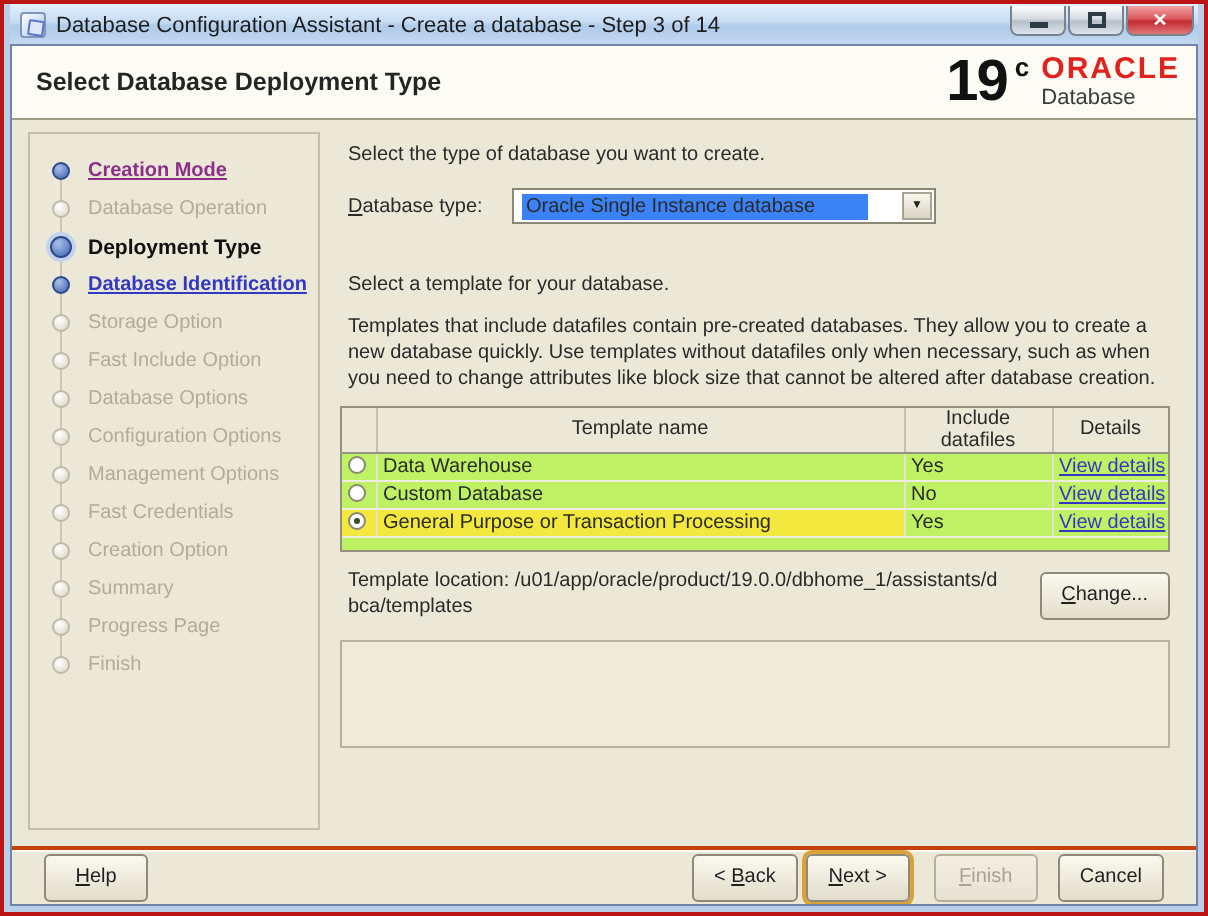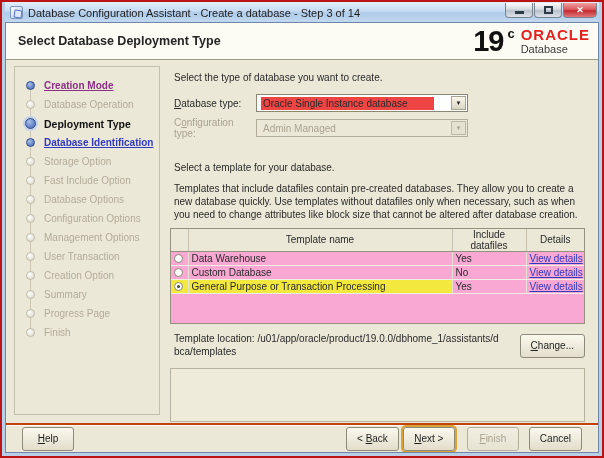--- a/index.html
+++ b/index.html
@@ -62,31 +62,31 @@
 
   
   .main { flex:1; padding:8px 13px 0 10px; font-size:10px; color:#2a2a2a; min-width:0; }
   .intro { margin:4px 0 11px 4px; }
   .field-row { display:flex; align-items:center; margin:0 0 7px 4px; height:18px; }
   .field-label { width:82px; flex:0 0 82px; }
   .field-label.disabled { color:#a9a291; }
   .combo { width:212px; height:18px; background:#fff; border:1px solid #8a8775;
     display:flex; align-items:center; padding-left:4px; position:relative; cursor:default; }
   .combo .value { padding:1px 26px 1px 2px; white-space:nowrap; }
-  .combo .value.hl { background:#ef4444; }
+  .combo .value.hl { background:#3b82f6; }
   .combo .arrow { position:absolute; right:1px; top:1px; bottom:1px; width:15px;
     background:linear-gradient(#faf7ec,#d9d5c4); border:1px solid #a8a494;
     display:flex; align-items:center; justify-content:center; font-size:6px; color:#222; }
   .combo.disabled { background:#ece8d8; border-color:#b2ad9b; color:#a9a291; }
   .combo.disabled .arrow { color:#a9a291; background:#e6e2d2; border-color:#bdb8a6; }
 
   .tmpl-intro { margin:25px 0 0 4px; }
   .note { margin:9px 0 0 4px; line-height:1.32; max-width:424px; color:#2a2a2a; }
 
-  .table-wrap { margin-top:6px; height:96px; border:1px solid #96917e; background:#f9a8d4; overflow:hidden; }
+  .table-wrap { margin-top:6px; height:73px; border:1px solid #96917e; background:#bef264; overflow:hidden; }
   table { width:100%; border-collapse:collapse; font-size:10px; table-layout:fixed; }
   th { background:#ece8d8; border-bottom:1px solid #96917e; border-right:1px solid #c6c1ad;
     font-weight:normal; height:15px; padding:0 2px; color:#2a2a2a; }
   th:last-child { border-right:none; }
   col.c-radio { width:17px; } col.c-name { width:auto; } col.c-inc { width:74px; } col.c-det { width:58px; }
   td { height:14px; padding:0 3px; border-right:1px solid #e5e2d4; border-bottom:1px solid #f0eee2;
     white-space:nowrap; overflow:hidden; }
   td:last-child { border-right:none; }
   td.hl { background:#f3e83d; }
   .radio { width:9px; height:9px; border-radius:50%; border:1px solid #8a8775; background:#fff;
@@ -182,21 +182,21 @@
             <div class="step disabled">
                 <span class="bullet"></span>
                 <span class="label">Configuration Options</span>
               </div>
             <div class="step disabled">
                 <span class="bullet"></span>
                 <span class="label">Management Options</span>
               </div>
             <div class="step disabled">
                 <span class="bullet"></span>
-                <span class="label">User Transaction</span>
+                <span class="label">Fast Credentials</span>
               </div>
             <div class="step disabled">
                 <span class="bullet"></span>
                 <span class="label">Creation Option</span>
               </div>
             <div class="step disabled">
                 <span class="bullet"></span>
                 <span class="label">Summary</span>
               </div>
             <div class="step disabled">
@@ -214,27 +214,20 @@
           <div class="intro">Select the type of database you want to create.</div>
 
           <div class="field-row">
             <span class="field-label"><u>D</u>atabase type:</span>
             <div class="combo">
               <span class="value hl">Oracle Single Instance database</span>
               <span class="arrow">▼</span>
             </div>
           </div>
 
-          <div class="field-row">
-            <span class="field-label disabled">C<u>o</u>nfiguration type:</span>
-            <div class="combo disabled">
-              <span class="value">Admin Managed</span>
-              <span class="arrow">▼</span>
-            </div>
-          </div>
 
           <div class="tmpl-intro">Select a template for your database.</div>
           <div class="note">Templates that include datafiles contain pre-created databases. They allow you to create a new database quickly. Use templates without datafiles only when necessary, such as when you need to change attributes like block size that cannot be altered after database creation.</div>
 
           <div class="table-wrap">
             <table>
               <colgroup>
                   <col class="c-radio">
                   <col class="c-name">
                   <col class="c-inc">

